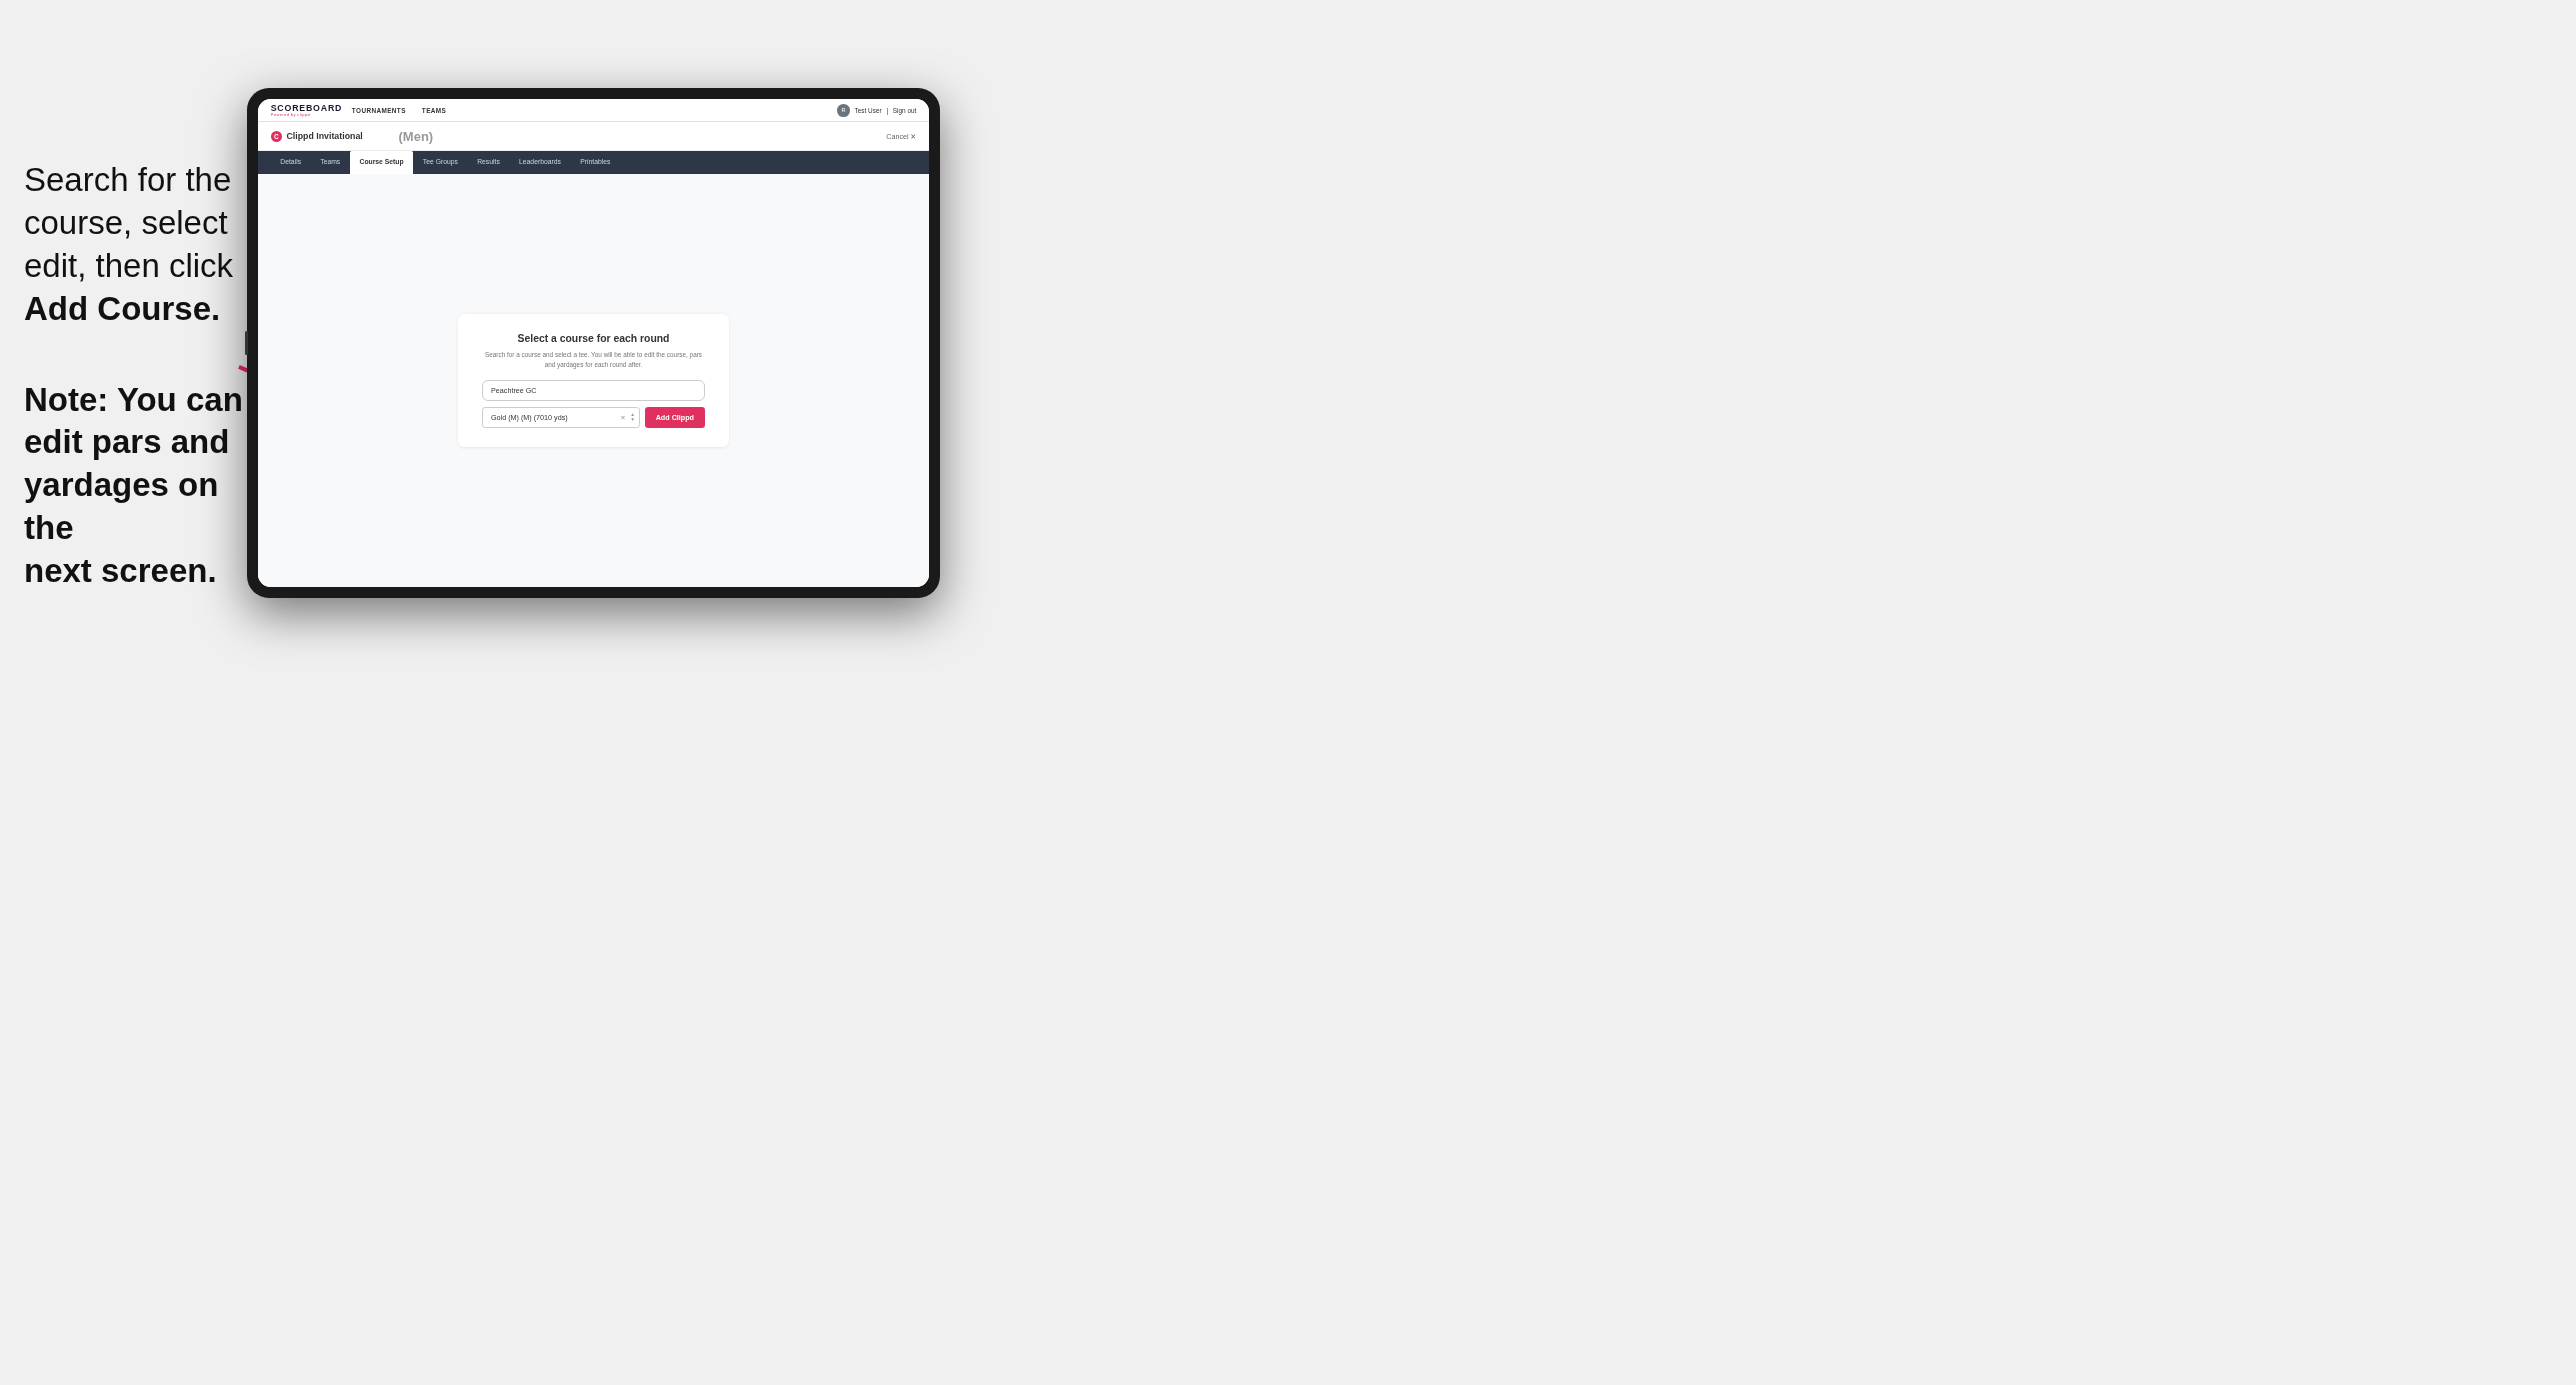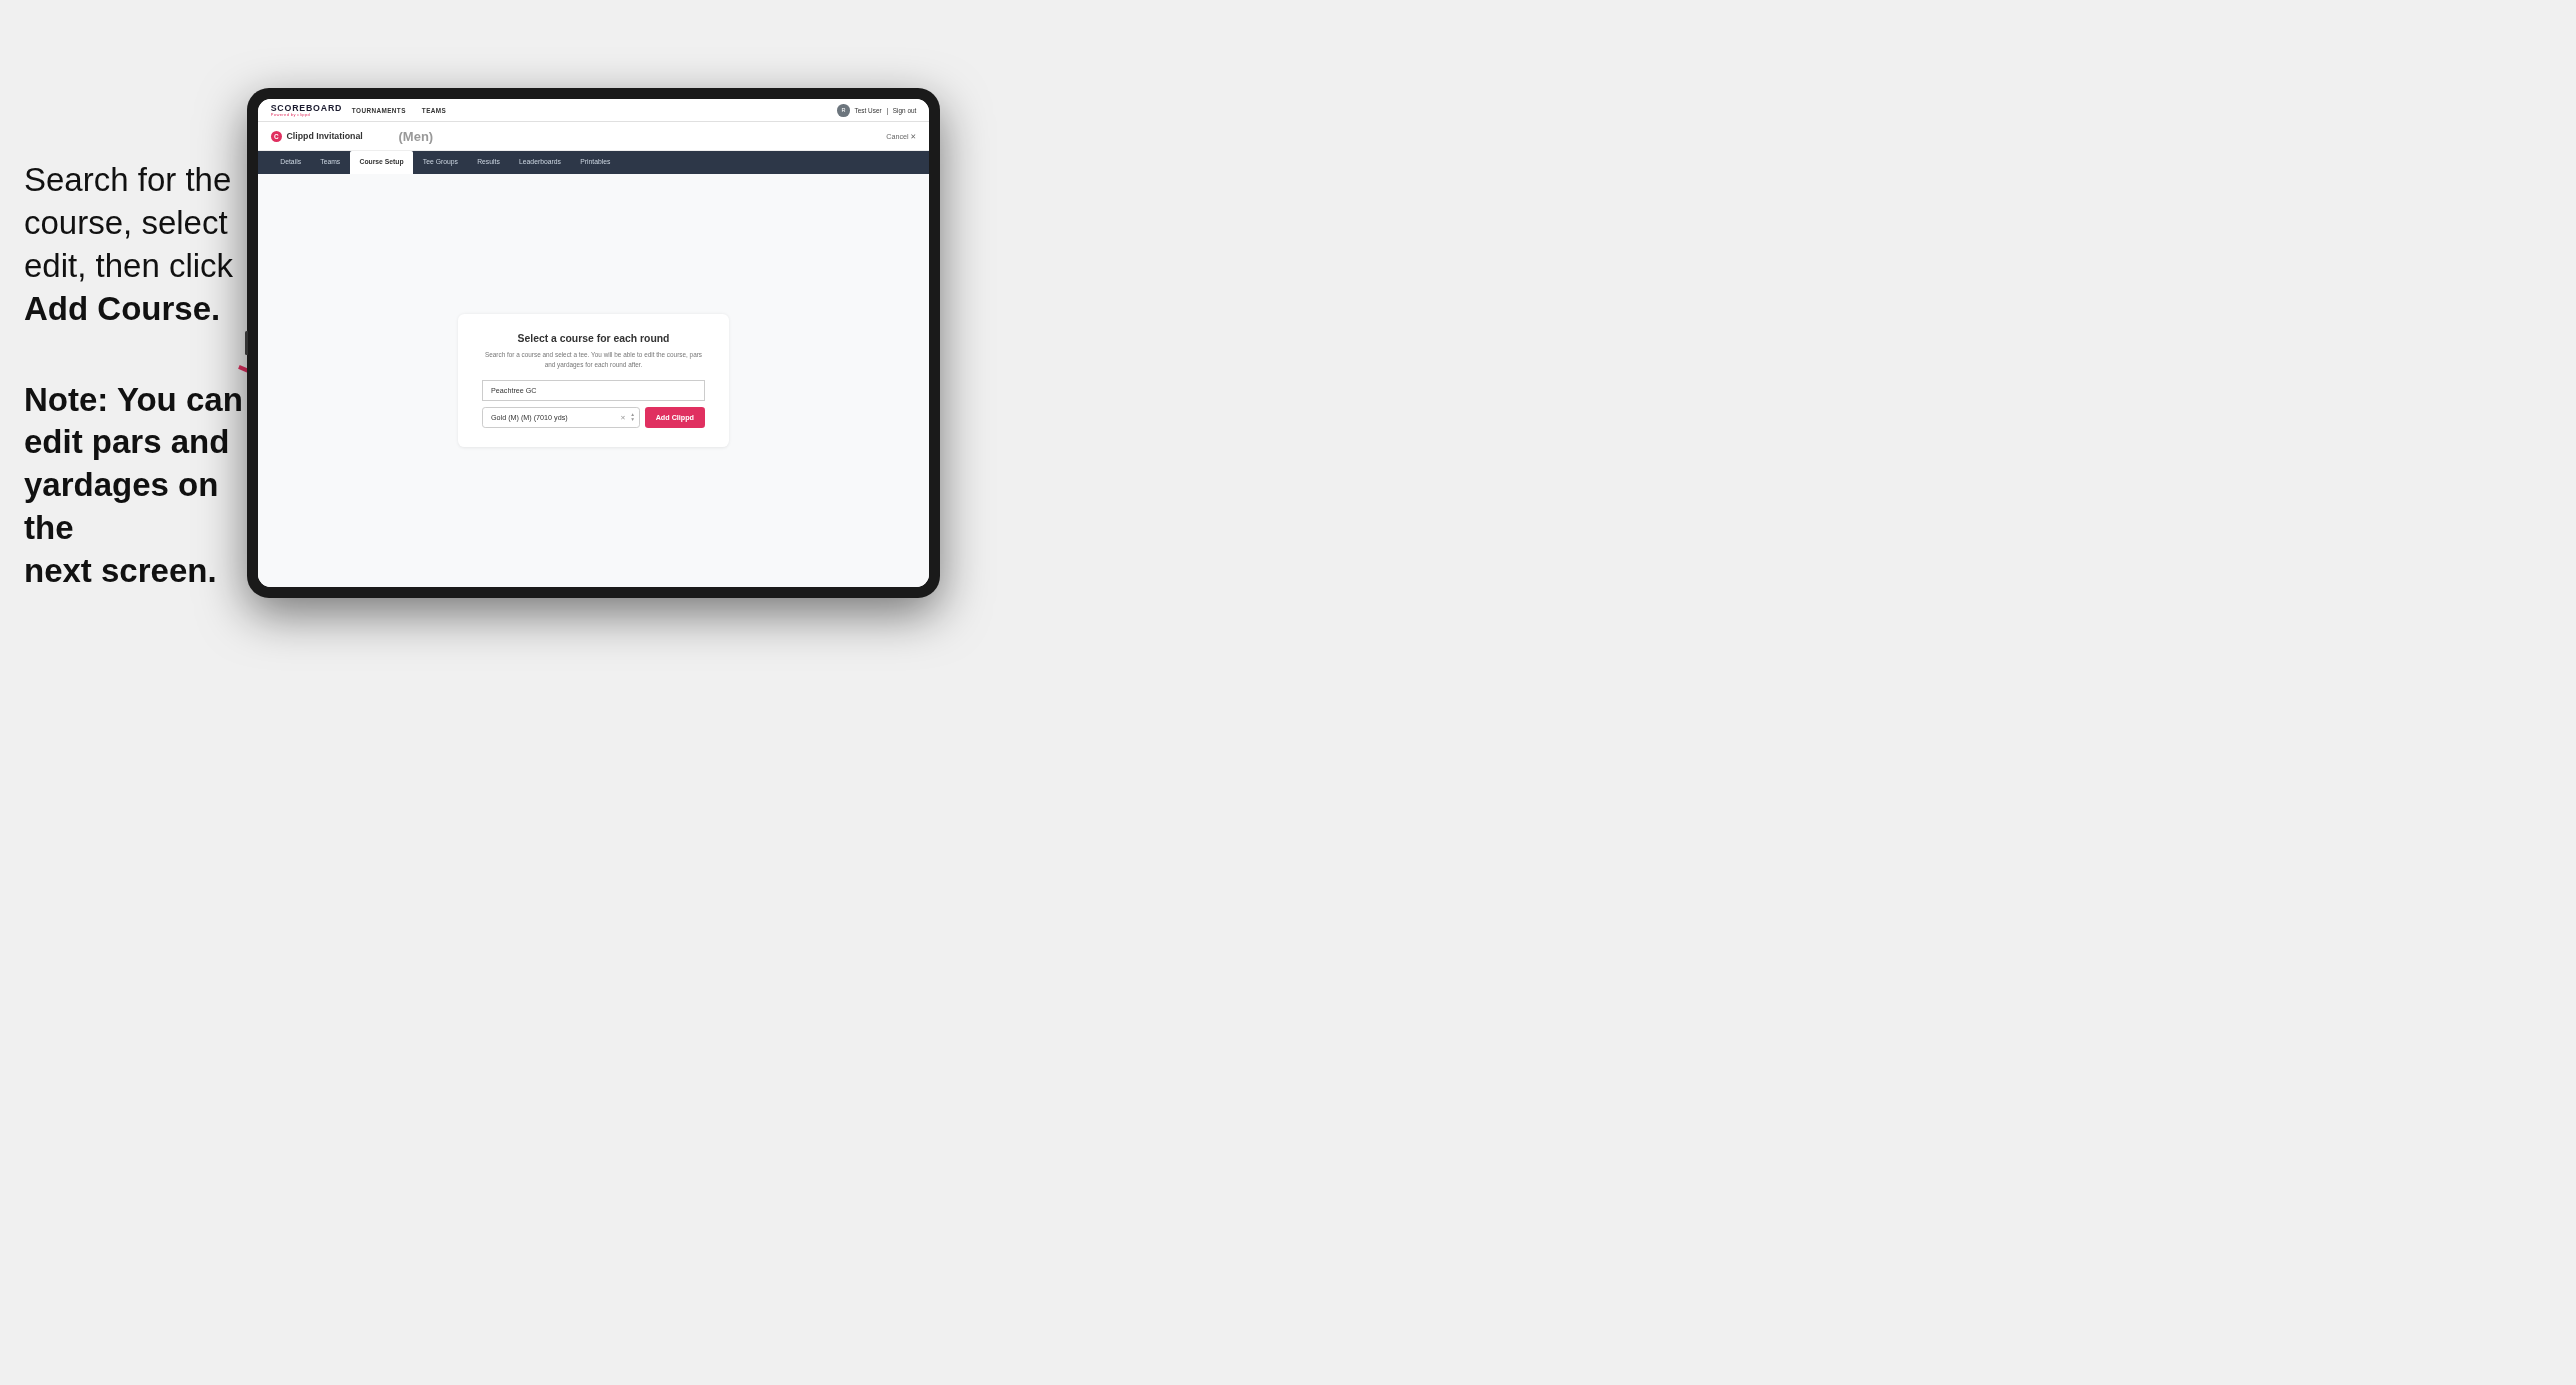--- a/index.html
+++ b/index.html
@@ -232,21 +232,21 @@
       font-size: 6.4px;
       color: #777;
       line-height: 1.5;
       margin-bottom: 11px;
     }
 
     .search-input {
       width: 100%;
       padding: 4.8px 8px;
       border: 0.8px solid #ccc;
-      border-radius: 0;
+      border-radius: 6px;
       font-size: 7.2px;
       color: #333;
       margin-bottom: 6.4px;
       outline: none;
     }
 
     .tee-select-row {
       display: flex;
       gap: 4.8px;
     }

